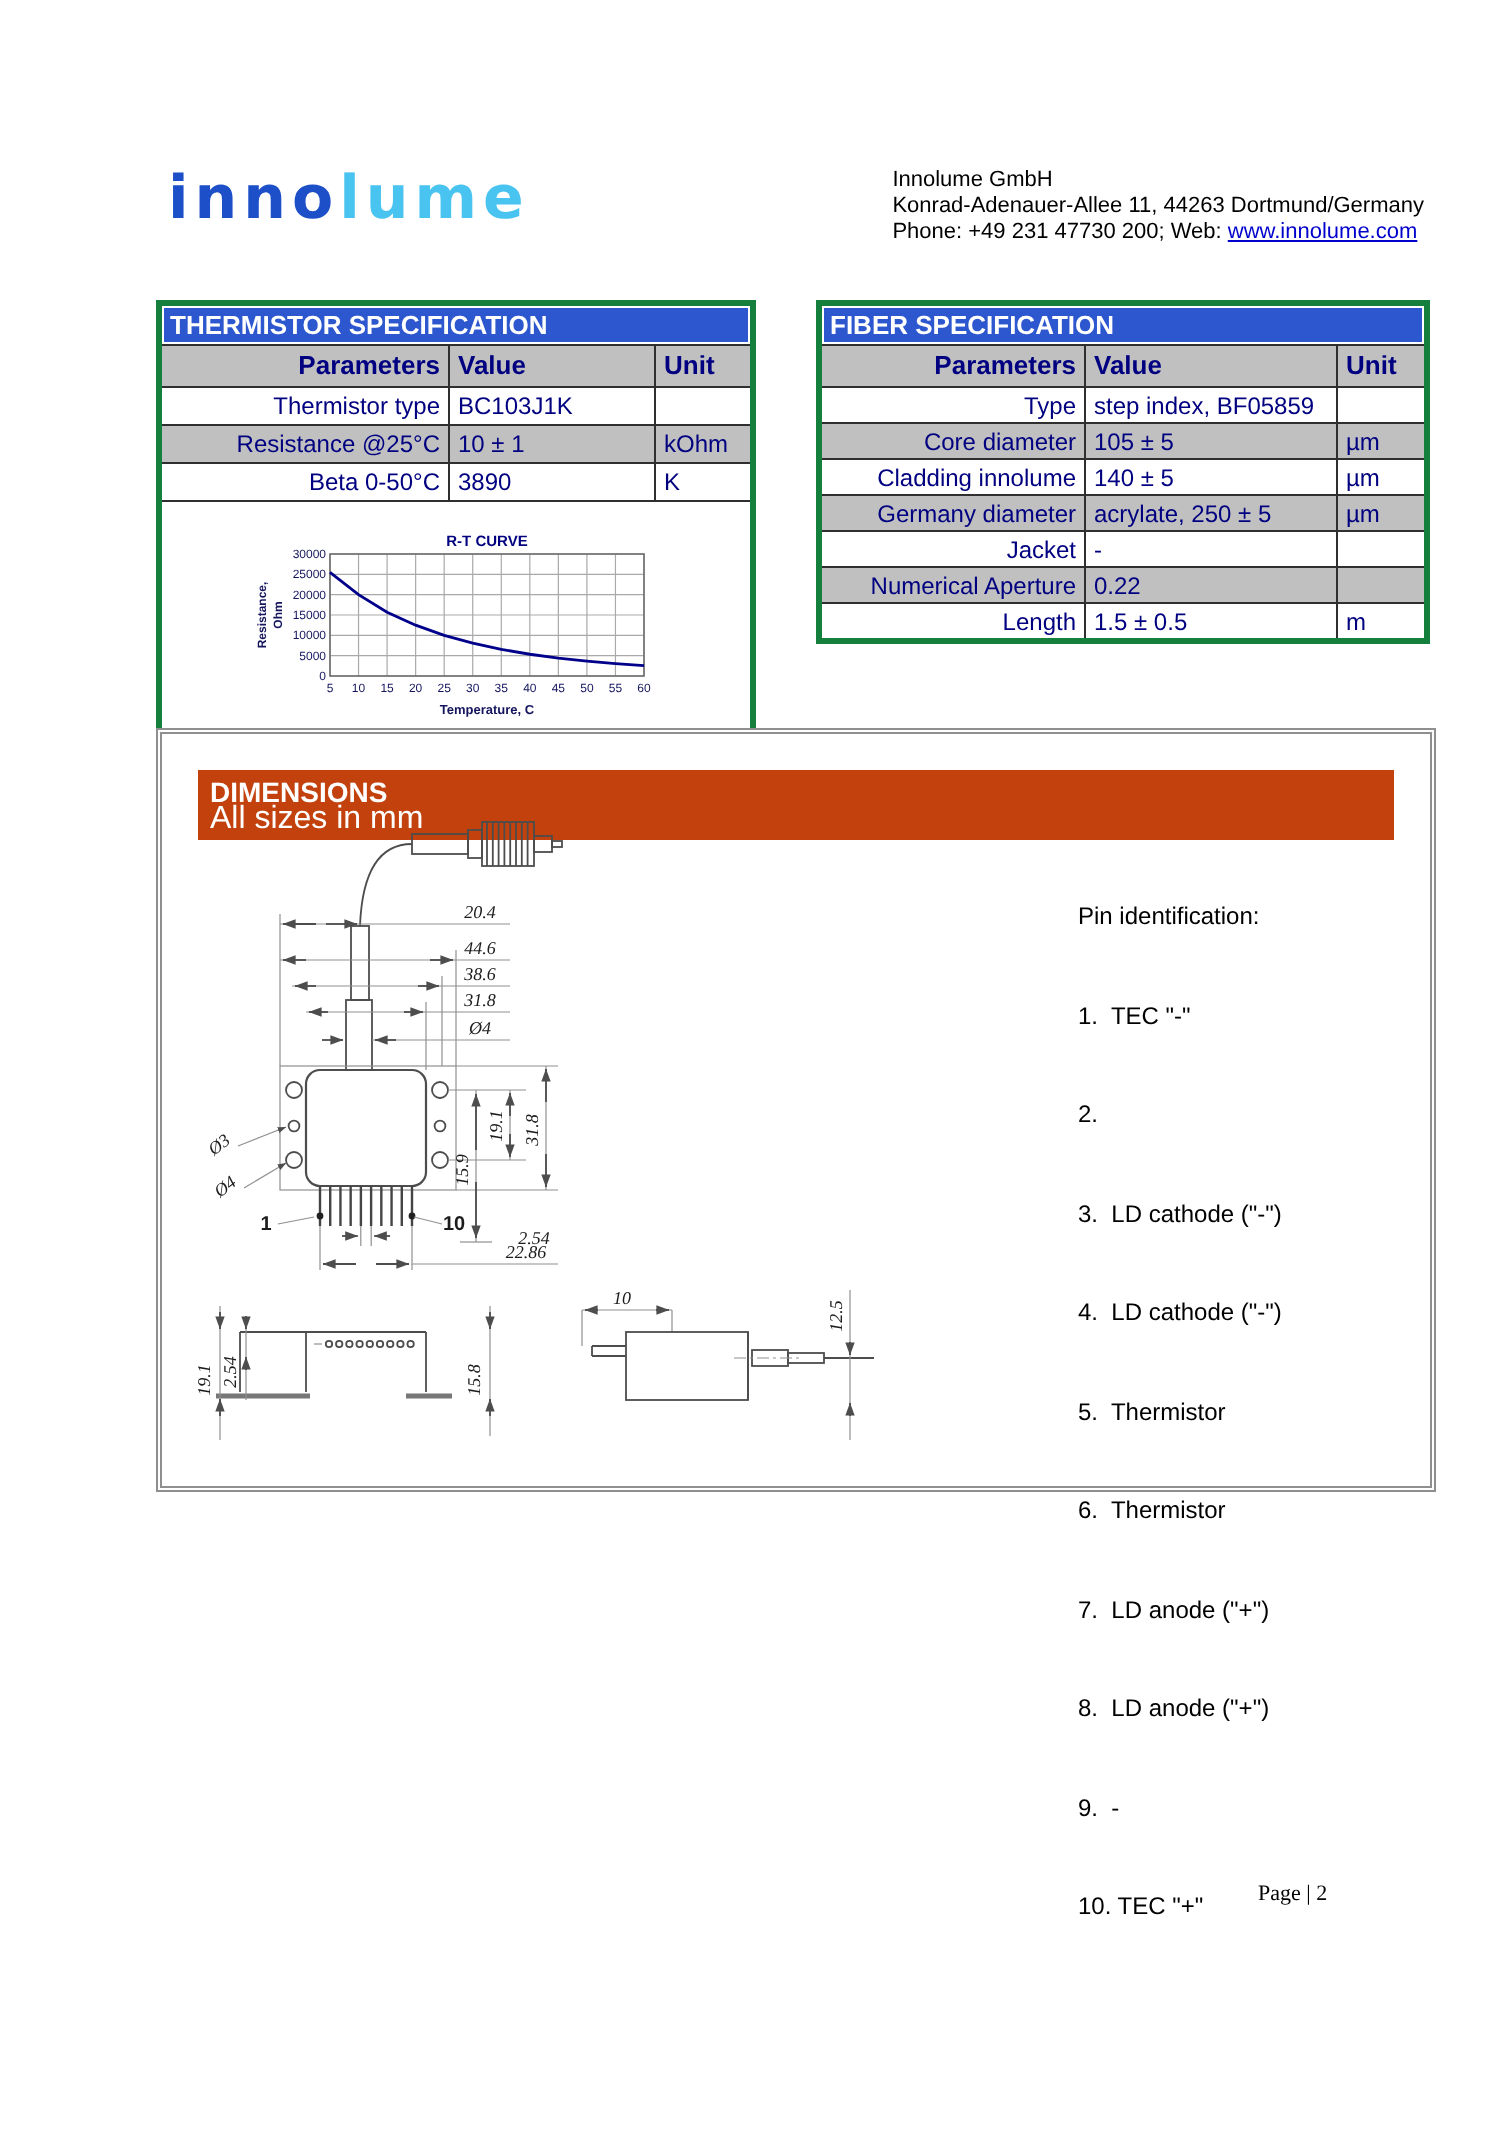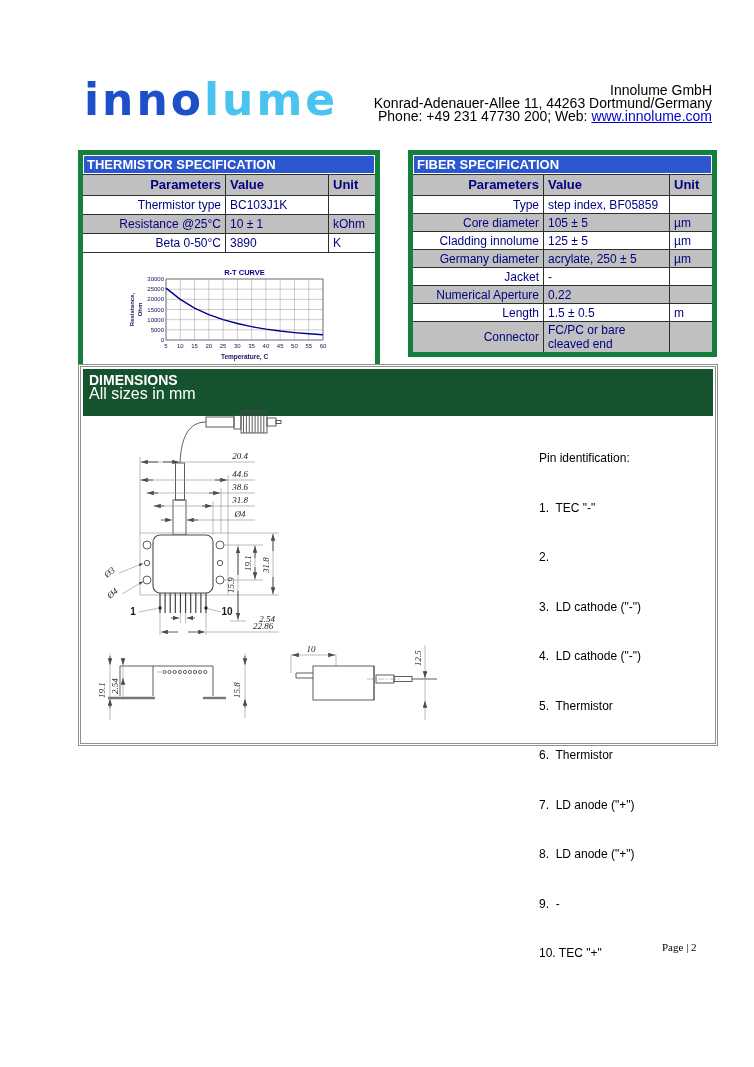--- a/index.html
+++ b/index.html
@@ -1,63 +1,63 @@
 <!DOCTYPE html>
 <html><head>
 <meta charset="utf-8">
 <style>
   html,body{margin:0;padding:0;background:#e8e8e8}
   .page{position:relative;width:754px;height:1067px;margin:0 auto;background:#fff;
         font-family:"Liberation Sans",sans-serif;overflow:hidden}
 
   
   .logo{position:absolute;left:84px;top:76px;font-family:"DejaVu Sans",sans-serif;
-        font-weight:bold;font-size:44px;letter-spacing:3px;line-height:48px}
+        font-weight:bold;font-size:30px;letter-spacing:3px;line-height:48px}
   .logo .p1{color:#1d4fc8}
   .logo .p2{color:#49c3f0}
-  .contact{position:absolute;right:42px;top:84px;text-align:right;font-size:14px;line-height:13px;color:#000}
+  .contact{position:absolute;right:42px;top:84px;font-size:11px;line-height:13px;color:#000}
   a.weblink{color:#0000cc;text-decoration:underline;cursor:pointer}
 
   
   table.spec{position:absolute;border-collapse:collapse;table-layout:fixed;
-             border:5px solid #15803d;background:#a21caf}
+             border:3px solid #15803d;background:#a21caf}
   table.spec td{border:1px solid #2f2f2f;font-size:12px;color:#000080;
                 padding:1px 4px;line-height:14px;overflow:hidden}
   table.spec tr.title td{background:#2d57cf;color:#fff;font-weight:bold;font-size:13px;
                          height:17px;box-shadow:inset 0 0 0 1px #fff}
   table.spec tr.cols td{background:#c0c0c0;font-weight:bold;font-size:13px;height:18px}
   tr.row-w td{background:#fff}
   tr.row-g td{background:#c0c0c0}
   td.p{text-align:right}
   td.v,td.u{}
   .therm{left:78px;top:150px;width:297px}
   .fiber{left:408px;top:150px;width:304px}
   .therm tr.data td{height:16px}
   .fiber tr.data td{height:15px}
   .fiber tr.tall td{height:26px}
   td.chartcell{background:#fff;height:100px;padding:0}
   #rt-chart{width:207px;margin:12px auto}
 
   
   .dimbox{position:absolute;left:78px;top:364px;width:634px;height:376px;
           border:3px double #8f8f8f;background:#fff}
-  .dimbar{margin:2px;background:#14532d;color:#fff;padding:3px 6px 16px}
+  .dimbar{margin:18px;background:#c2410c;color:#fff;padding:3px 6px 4px}
   .dimbar .t1{font-size:14px;font-weight:bold;line-height:16px}
   .dimbar .t2{font-size:16px;line-height:12px}
   .pinid{position:absolute;left:458px;top:50px;font-size:12px;line-height:16.5px;
          color:#000;white-space:pre}
   svg.draw{position:absolute;left:2px;top:38px}
   .dl{stroke:#4d4d4d;stroke-width:.9;fill:none}
   .tk{stroke:#8f8f8f;stroke-width:.6;fill:none}
   .bd{stroke:#4d4d4d;stroke-width:1.1;fill:#fff}
   .ft{stroke:#777;stroke-width:2.4}
   text.dt{font:italic 9px "Liberation Serif",serif;fill:#1c1c1c}
   text.pl{font:bold 10px "Liberation Sans",sans-serif;fill:#1c1c1c}
 
-  .pageno{position:absolute;left:662px;top:941px;font:11px "Liberation Serif",serif;color:#000}
+  .pageno{position:absolute;left:629px;top:941px;font:11px "Liberation Serif",serif;color:#000}
 </style>
 </head>
 <body>
 
 <div class="page">
 
   <div class="logo"><span class="p1">inno</span><span class="p2">lume</span></div>
 
   <div class="contact">
     <div>Innolume GmbH</div>
@@ -169,21 +169,21 @@
       <td class="v">step index, BF05859</td>
       <td class="u"></td>
         </tr>
     <tr class="data row-g">
       <td class="p">Core diameter</td>
       <td class="v">105 ± 5</td>
       <td class="u">µm</td>
         </tr>
     <tr class="data row-w">
       <td class="p">Cladding innolume</td>
-      <td class="v">125 ± 5</td>
+      <td class="v">140 ± 5</td>
       <td class="u">µm</td>
         </tr>
     <tr class="data row-g">
       <td class="p">Germany diameter</td>
       <td class="v">acrylate, 250 ± 5</td>
       <td class="u">µm</td>
         </tr>
     <tr class="data row-w">
       <td class="p">Jacket</td>
       <td class="v">-</td>
@@ -191,25 +191,20 @@
         </tr>
     <tr class="data row-g">
       <td class="p">Numerical Aperture</td>
       <td class="v">0.22</td>
       <td class="u"></td>
         </tr>
     <tr class="data row-w">
       <td class="p">Length</td>
       <td class="v">1.5 ± 0.5</td>
       <td class="u">m</td>
-        </tr>
-    <tr class="tall row-g">
-      <td class="p">Connector</td>
-      <td class="v">FC/PC or bare cleaved end</td>
-      <td class="u"></td>
         </tr>
   </tbody>
     </table>
 
   <div class="dimbox">
     <div class="dimbar">
       <div class="t1">DIMENSIONS</div>
       <div class="t2">All sizes in mm</div>
     </div>
 

